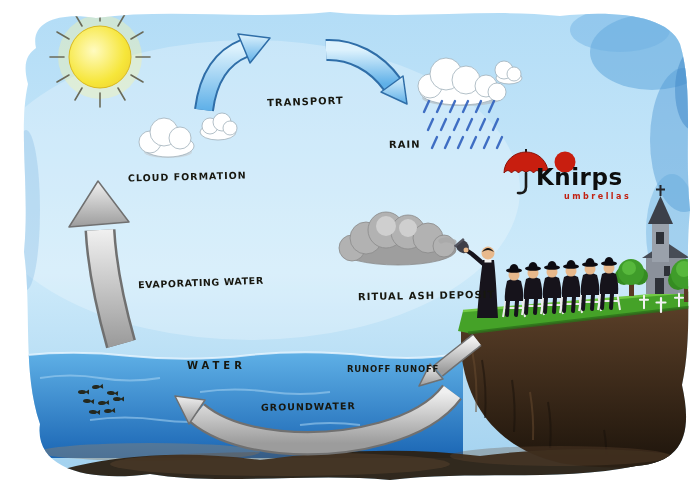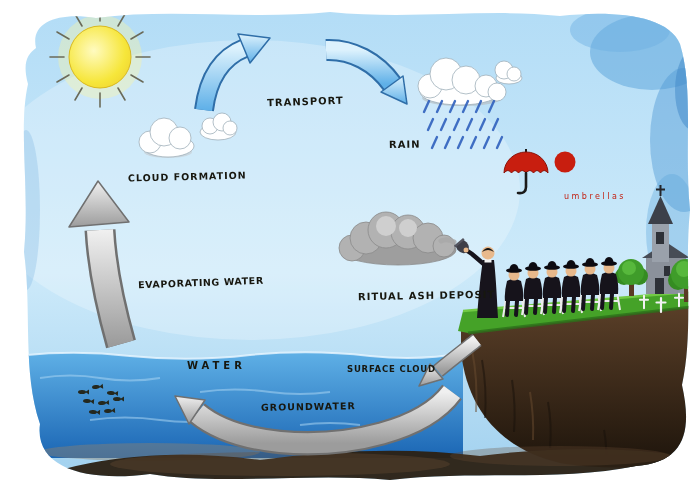--- a/index.html
+++ b/index.html
@@ -14,21 +14,21 @@
   #label-cloud-formation { left:128px; top:171px; font-size:9.5px; transform:rotate(-1.5deg); }
   #label-evaporating     { left:138px; top:277px; font-size:9.5px; letter-spacing:.6px; transform:rotate(-2deg); }
   #label-ritual          { left:358px; top:290px; transform:rotate(-1deg); }
   #label-ocean           { left:187px; top:360px; letter-spacing:4px; }
   #label-runoff          { left:347px; top:364px; font-size:8.5px; letter-spacing:.8px; }
   #label-groundwater     { left:261px; top:401px; font-size:9.5px; transform:rotate(-1deg); }
   .brand { position:absolute; left:498px; top:146px; width:132px; height:62px; }
   .brand svg { position:absolute; left:0; top:0; }
   .brand-name { position:absolute; left:38px; top:18px; font-size:23px; font-weight:bold;
                 color:#0d0d0d; letter-spacing:.5px; }
-  .brand-tagline { position:absolute; left:66px; top:46px; font-size:8px; font-weight:normal;
+  .brand-tagline { position:absolute; left:66px; top:46px; font-size:8px; font-weight:bold;
                    letter-spacing:2.5px; color:#c22112; }
 </style>
 </head>
 <body>
 
 <div class="canvas">
 
 <svg class="scene-svg" width="700" height="494" viewBox="0 0 700 494">
   <defs>
     <clipPath id="paint">
@@ -306,28 +306,29 @@
 
   </g>
 </svg>
 
 <div class="label" id="label-transport">TRANSPORT</div>
 <div class="label" id="label-rain">RAIN</div>
 <div class="label" id="label-cloud-formation">CLOUD FORMATION</div>
 <div class="label" id="label-evaporating">EVAPORATING WATER</div>
 <div class="label" id="label-ritual">RITUAL ASH DEPOSIT</div>
 <div class="label" id="label-ocean">WATER</div>
-<div class="label" id="label-runoff">SURFACE CLOUD</div>
+<div class="label" id="label-runoff">RUNOFF RUNOFF</div>
 <div class="label" id="label-groundwater">GROUNDWATER</div>
 
 <div class="brand">
   <svg width="132" height="62" viewBox="0 0 132 62">
     <circle cx="67" cy="16" r="10.5" fill="#c81e0f"></circle>
     <g>
       <path d="M28,3 L28,8" stroke="#1a1a1a" stroke-width="2"></path>
       <path d="M6,27 A22,21 0 0 1 50,27 Q46,22 42.5,27 Q39,22 35.5,27 Q32,22 28,27 Q24,22 20.5,27 Q17,22 13.5,27 Q10,22 6,27 Z" stroke="#8a130a" stroke-width="1" fill="#c81e0f"></path>
       <path d="M28,27 L28,41 Q28,48 20,47" stroke="#1a1a1a" stroke-width="2.6" fill="none" stroke-linecap="round"></path>
     </g>
   </svg>
+  <div class="brand-name">Knirps</div>
   <div class="brand-tagline">umbrellas</div>
 </div>
 
 </div>
 
 </body></html>

